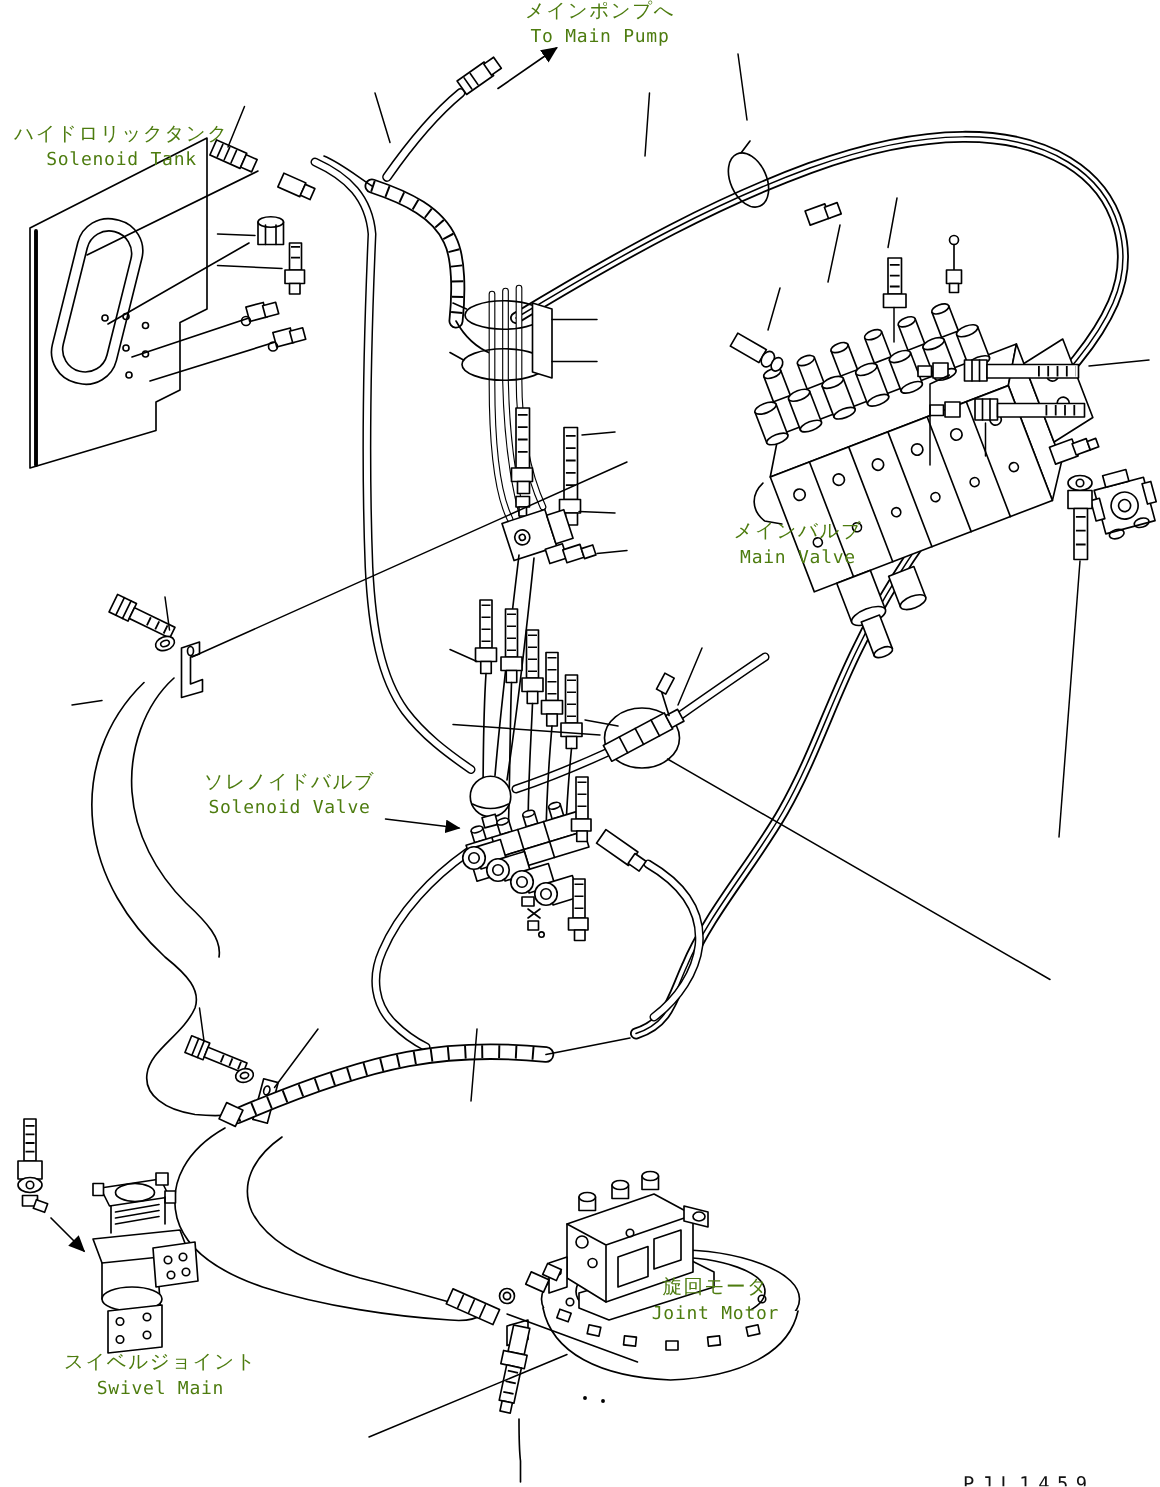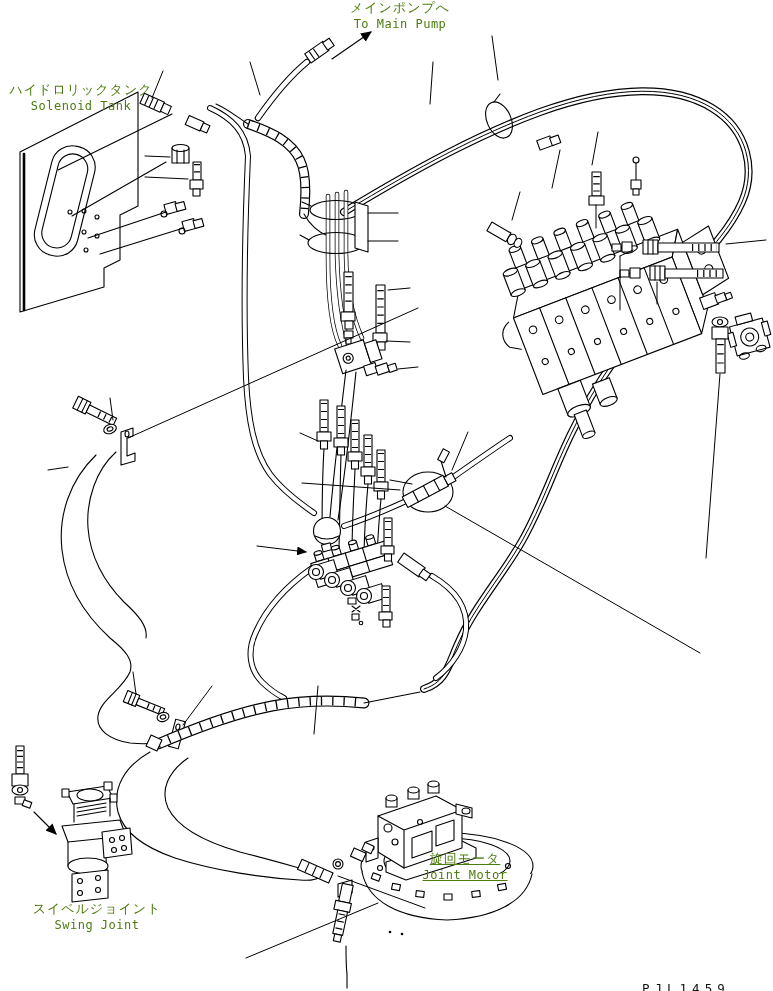--- a/index.html
+++ b/index.html
@@ -541,27 +541,35 @@
 <div class="lbl" style="left:330px;top:0px;width:140px;">
   <div class="jp">メインポンプへ</div>
   <div class="en">To Main Pump</div>
 </div>
 
 <div class="lbl" style="left:6px;top:82px;width:150px;">
   <div class="jp">ハイドロリックタンク</div>
   <div class="en">Solenoid Tank</div>
 </div>
 
-
-
-<div class="lbl" style="left:405px;top:851px;width:120px;text-decoration:underline;">
+<div class="lbl" style="left:467px;top:347px;width:130px;">
+  <div class="jp">メインバルブ</div>
+  <div class="en">Main Valve</div>
+</div>
+
+<div class="lbl" style="left:128px;top:514px;width:130px;">
+  <div class="jp">ソレノイドバルブ</div>
+  <div class="en">Solenoid Valve</div>
+</div>
+
+<div class="lbl" style="left:417px;top:851px;width:120px;">
   <div class="jp">旋回モータ</div>
   <div class="en">Joint Motor</div>
 </div>
 
-<div class="lbl" style="left:32px;top:901px;width:130px;">
+<div class="lbl" style="left:42px;top:901px;width:130px;">
   <div class="jp">スイベルジョイント</div>
-  <div class="en">Swing Joint</div>
+  <div class="en">Swivel Main</div>
 </div>
 
 <div class="code" style="left:642px;top:969px;margin-top:12px;">PJL1459</div>
 
 </div>
 
 </body></html>

